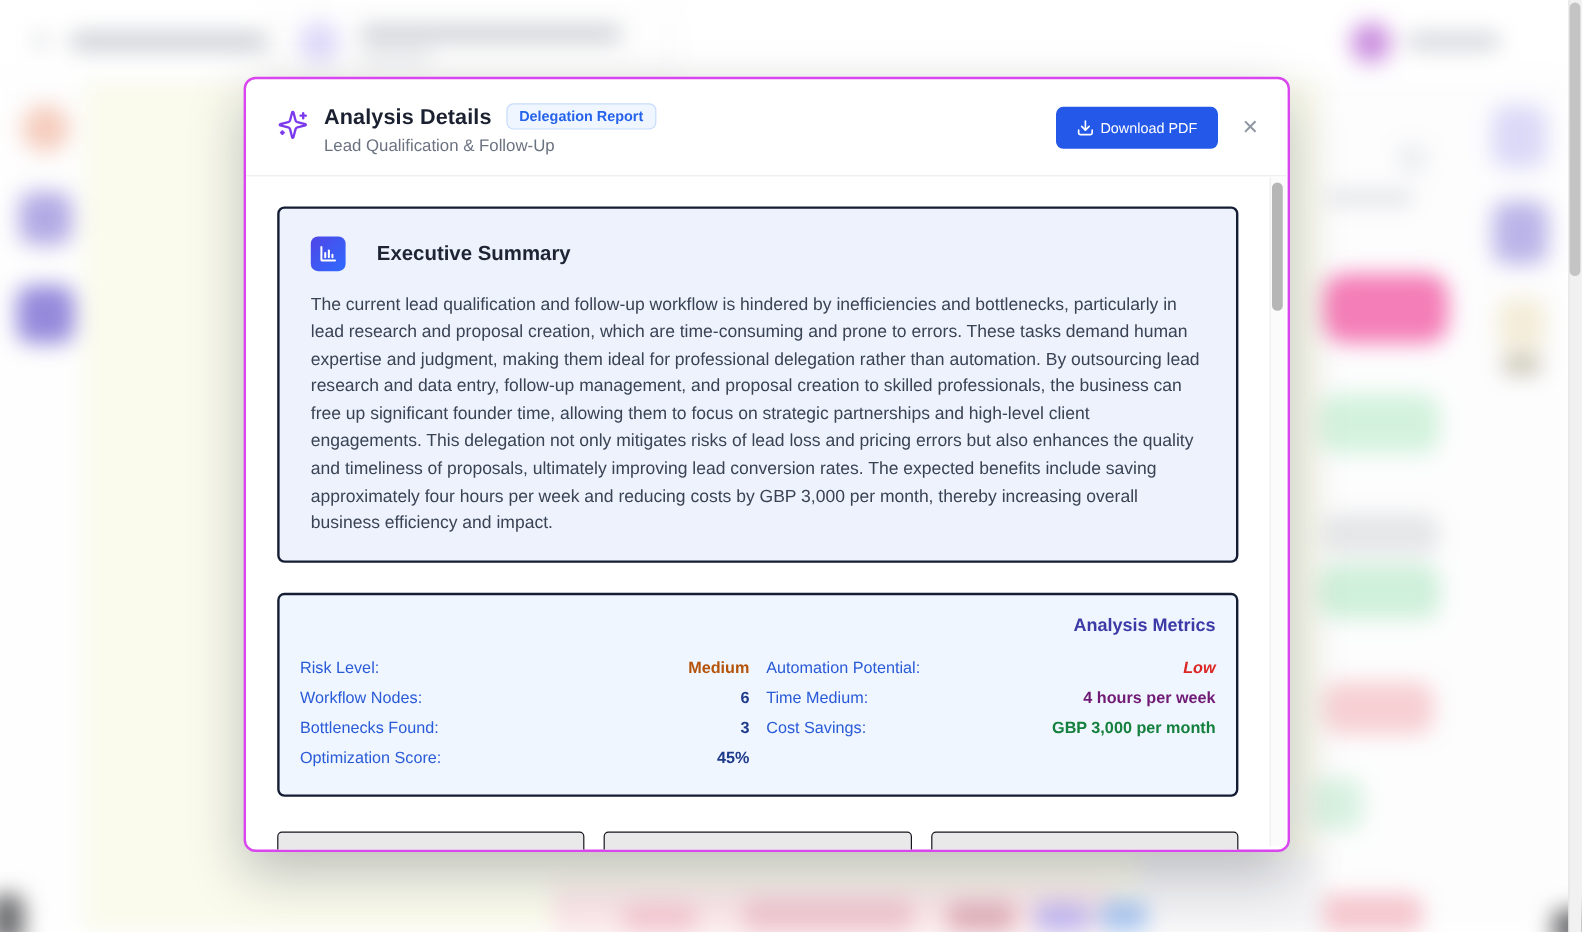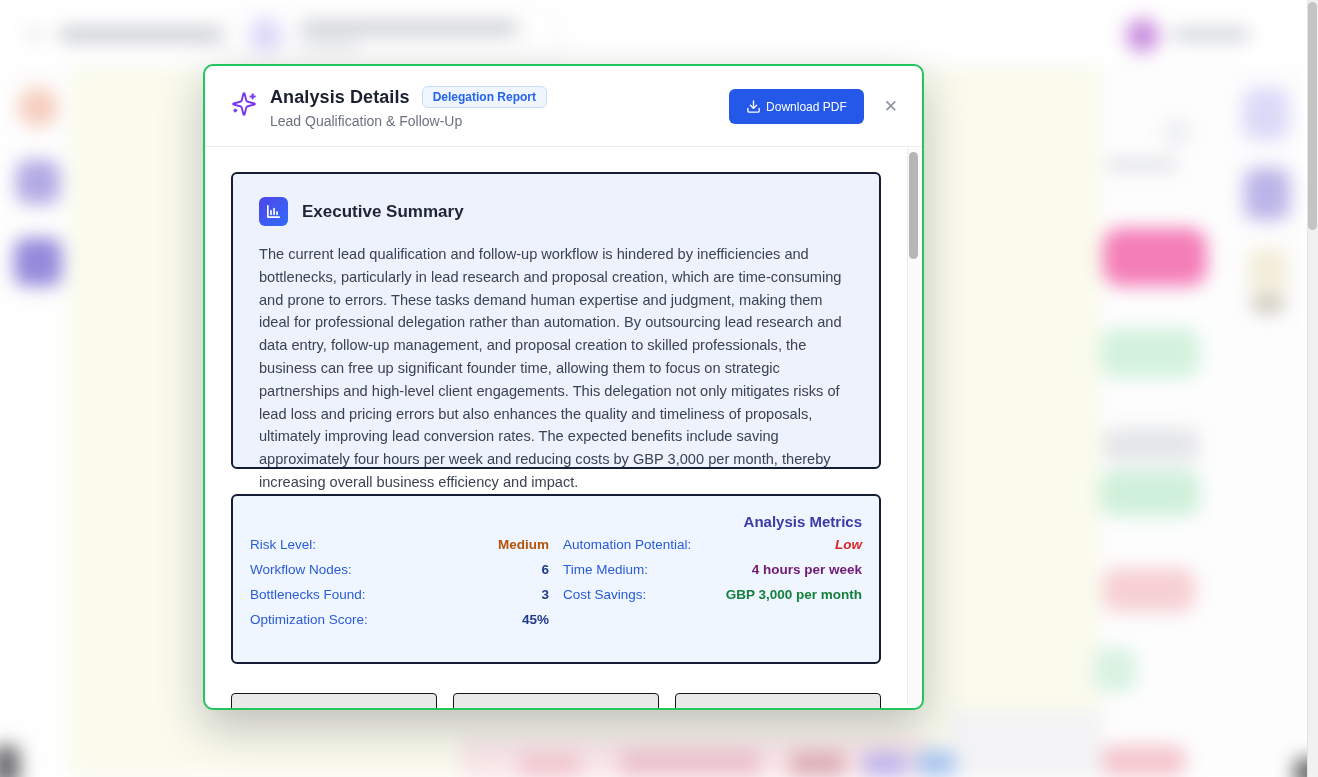--- a/index.html
+++ b/index.html
@@ -45,50 +45,50 @@
   .bg-bp-blob3{left:790px;top:752px;width:55px;height:25px;border-radius:6px;background:#cd808f;}
   .bg-bottom-gray{left:948px;top:710px;width:155px;height:67px;background:#ececef;}
   .bg-blob-bpurple{left:862px;top:752px;width:46px;height:25px;border-radius:8px;background:#9d8ee7;}
   .bg-blob-bblue{left:916px;top:750px;width:40px;height:27px;border-radius:8px;background:#78a5e7;}
   .bg-corner-bl{left:-8px;top:745px;width:28px;height:42px;border-radius:10px;background:#17181c;}
   .bg-corner-br{left:1294px;top:758px;width:32px;height:30px;border-radius:8px;background:#101114;}
   .page-scroll-track{position:absolute;right:0;top:0;width:11px;height:777px;background:#f1f1f1;border-left:1px solid #e3e3e3;}
   .page-scroll-thumb{position:absolute;right:1px;top:2px;width:9px;height:228px;border-radius:5px;background:#c4c4c4;}
 
   
-  .modal{position:absolute;left:203px;top:64px;width:721px;height:646px;background:#ffffff;
-         border:2px solid #22c55e;border-radius:10px;box-shadow:0 18px 45px rgba(15,20,40,.25);overflow:hidden;}
+  .modal{position:absolute;left:203px;top:64px;width:872px;height:646px;background:#ffffff;
+         border:2px solid #d946ef;border-radius:10px;box-shadow:0 18px 45px rgba(15,20,40,.25);overflow:hidden;}
   .modal-header{display:flex;justify-content:space-between;align-items:flex-start;padding:20px 22px 14px 26px;height:80px;}
   .hleft{display:flex;gap:13px;}
   .sparkles{width:26px;height:26px;margin-top:5px;flex:0 0 auto;}
   .title-row{display:flex;align-items:center;gap:12px;}
   .modal-title{font-size:18px;font-weight:700;color:#1b2030;letter-spacing:.1px;}
   .badge{font-size:12px;font-weight:700;color:#2563eb;background:#eff6ff;border:1px solid #c7dcfb;
          border-radius:6px;padding:4px 10px;line-height:1;}
   .subtitle{font-size:14px;color:#6b7280;margin-top:5px;}
   .hright{display:flex;align-items:center;gap:18px;margin-top:3px;}
   .dl-btn{display:flex;align-items:center;gap:5px;background:#2458e8;color:#fff;border:none;cursor:pointer;
           font-size:12px;font-weight:500;padding:10px 17px;border-radius:6px;}
   .dl-btn svg{width:15px;height:15px;}
   .close-x{font-size:17px;color:#8f96a3;cursor:pointer;line-height:1;padding:2px;background:none;border:none;}
 
   .modal-body{position:relative;height:564px;border-top:1px solid #ebedf0;padding:25px 41px 0 26px;overflow:hidden;}
 
   .card{border:2px solid #141d33;border-radius:6px;}
   .exec-card{background:#edf2fc;padding:23px 26px 24px 26px;height:297px;}
-  .exec-head{display:flex;align-items:center;gap:14px;}
+  .exec-head{display:flex;align-items:center;gap:26px;}
   .exec-icon{width:29px;height:29px;border-radius:6px;display:flex;align-items:center;justify-content:center;
              background:linear-gradient(135deg,#4f46e5,#2f6bff);flex:0 0 auto;}
   .exec-icon svg{width:17px;height:17px;}
   .exec-title{font-size:17px;font-weight:700;color:#1e2433;}
   .exec-body{margin-top:17px;font-size:14.6px;line-height:22.8px;color:#3a4354;}
 
   .metrics-card{margin-top:25px;background:#eff6ff;padding:17px 17px 20px 17px;height:170px;}
   .metrics-title{font-size:15px;font-weight:700;color:#3b3aa6;text-align:right;}
-  .metrics-grid{display:grid;grid-template-columns:1fr 1fr;column-gap:14px;margin-top:7px;}
+  .metrics-grid{display:grid;grid-template-columns:1fr 1fr;column-gap:14px;margin-top:19px;}
   .mcol{display:flex;flex-direction:column;gap:10px;}
   .mrow{display:flex;justify-content:space-between;align-items:baseline;}
   .mlabel{font-size:13.5px;color:#2a5bd7;}
   .mvalue{font-size:13.5px;font-weight:700;}
 
   .cards-row{margin-top:29px;display:flex;gap:16px;}
   .stub-card{flex:1;height:70px;background:#e9e9e9;border:1.5px solid #15151c;border-radius:4px;}
 
   .modal-scroll-track{position:absolute;top:82px;right:2px;width:13px;bottom:3px;background:#fbfbfb;border-left:1px solid #ededed;}
   .modal-scroll-thumb{position:absolute;top:86px;right:4px;width:9px;height:107px;border-radius:5px;background:#b6b6b6;}

